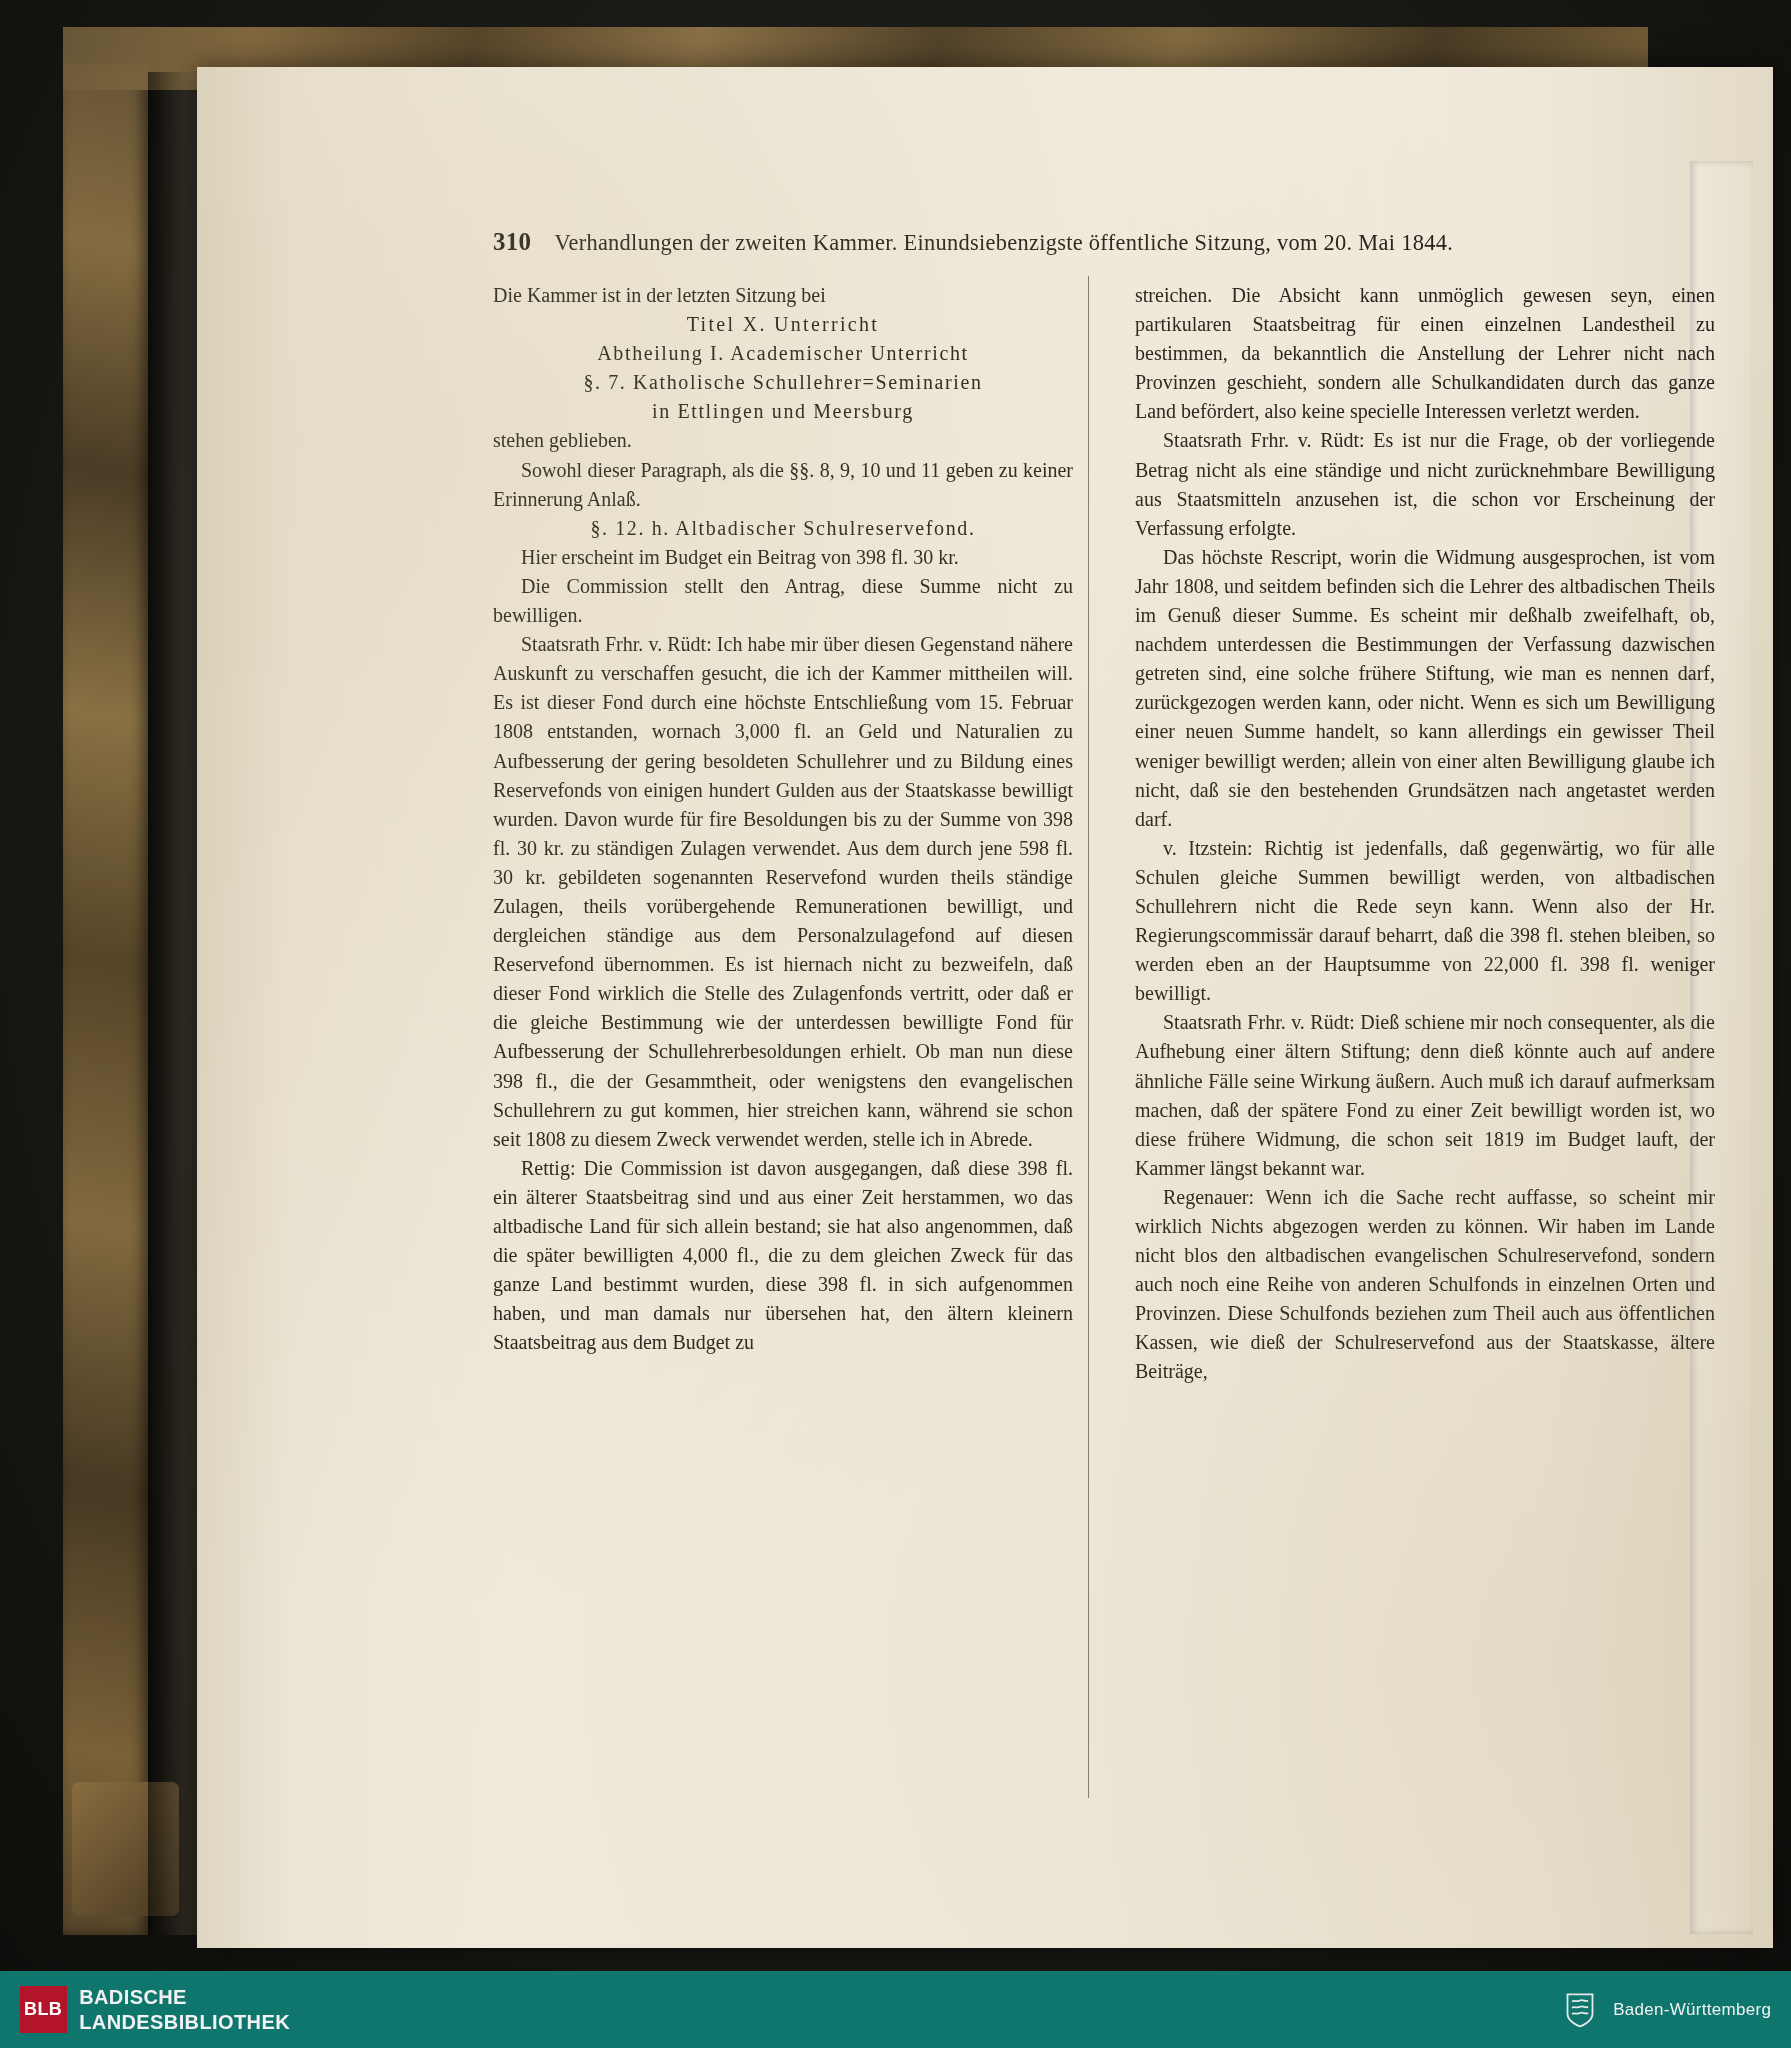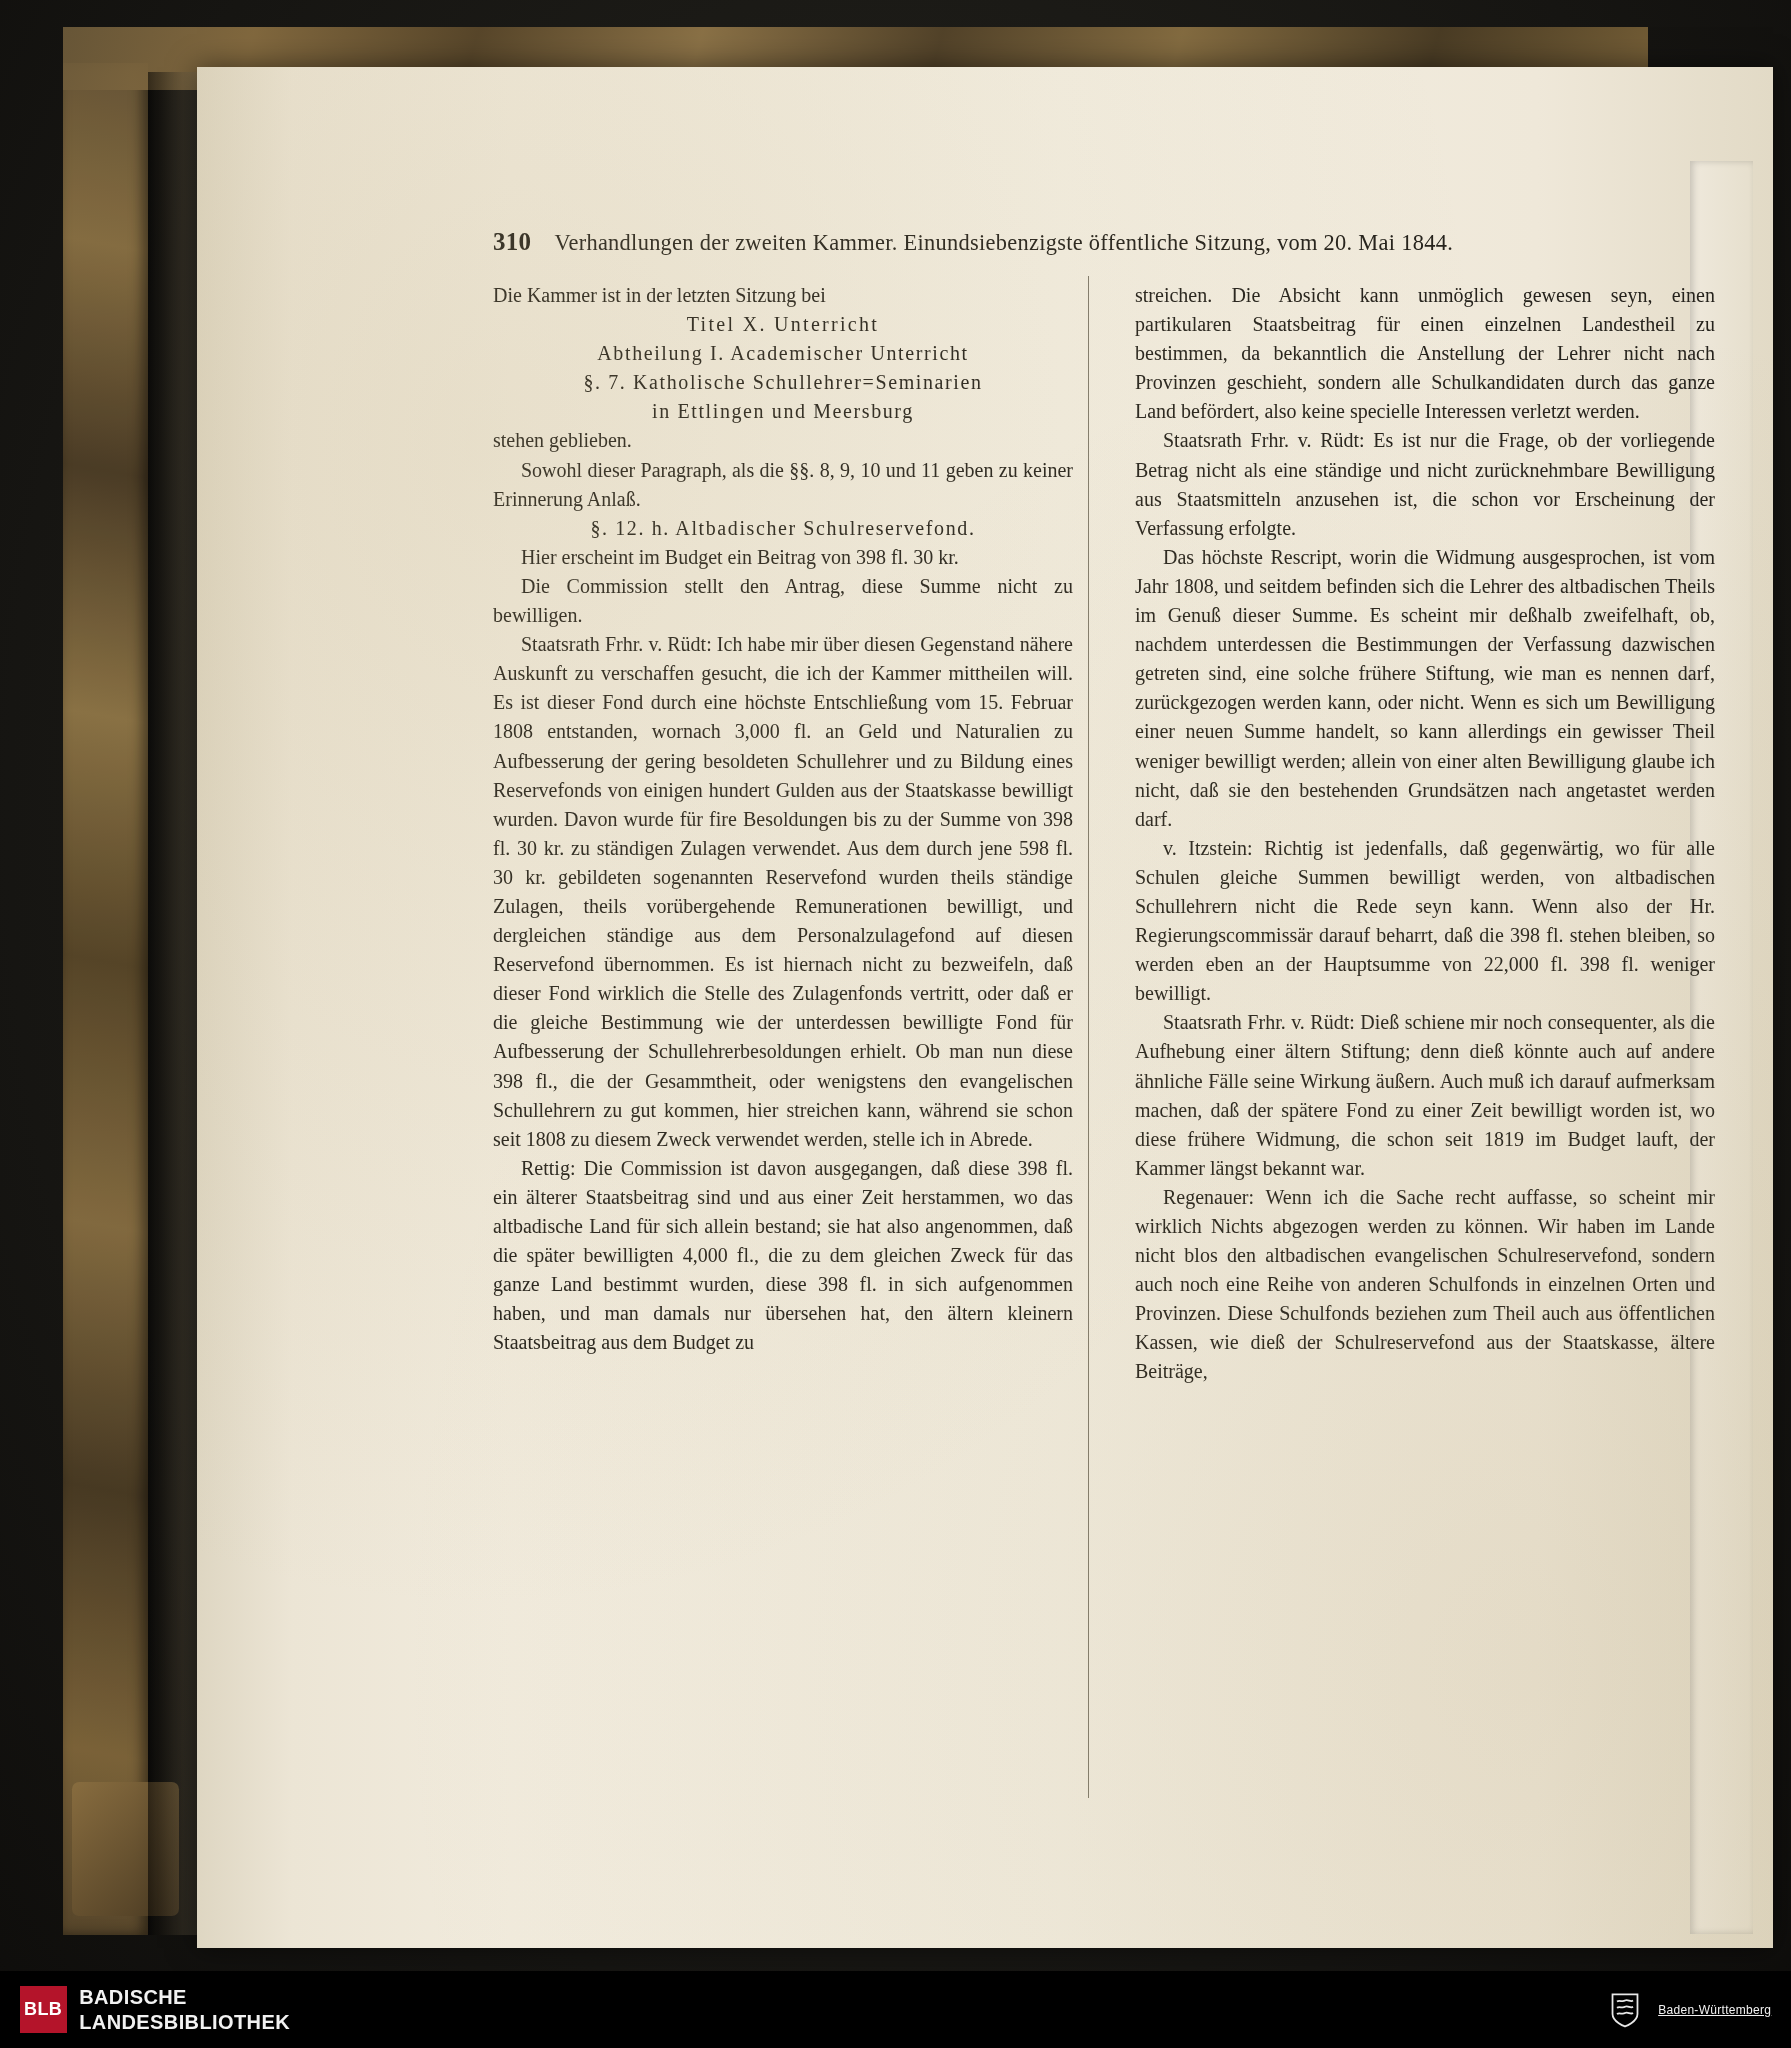--- a/index.html
+++ b/index.html
@@ -177,21 +177,21 @@
   .ctr { text-align: center; text-indent: 0; letter-spacing: 2.3px; }
   .ctr2 { text-align: center; text-indent: 0; letter-spacing: 1.6px; }
 
   
   .footer {
     position: absolute;
     left: 0;
     bottom: 0;
     width: 1791px;
     height: 77px;
-    background: #000000;
+    background: #0f766e;
     display: flex;
     align-items: center;
     justify-content: space-between;
     padding: 0 19.7px;
     box-sizing: border-box;
   }
   .blb-left { display: flex; align-items: center; gap: 12.5px; }
   .blb-logo {
     width: 47px; height: 47px;
     background: #b4142a;
@@ -212,23 +212,22 @@
   }
   .bw-right { display: flex; align-items: center; gap: 12.5px; }
   .bw-crest {
     width: 41px; height: 47px;
     color: #e8e8e8;
     display: flex; align-items: center; justify-content: center;
   }
   .bw-text {
     color: #f2f2f2;
     font-family: "Liberation Sans", sans-serif;
-    font-size: 12px;
+    font-size: 17px;
     letter-spacing: 0.3px;
-    text-decoration: underline;
   }
 </style>
 </head>
 <body>
 
 <div class="scan-bg"></div>
 
 <div class="book">
   <div class="marble-left"></div>
   <div class="marble-top"></div>

